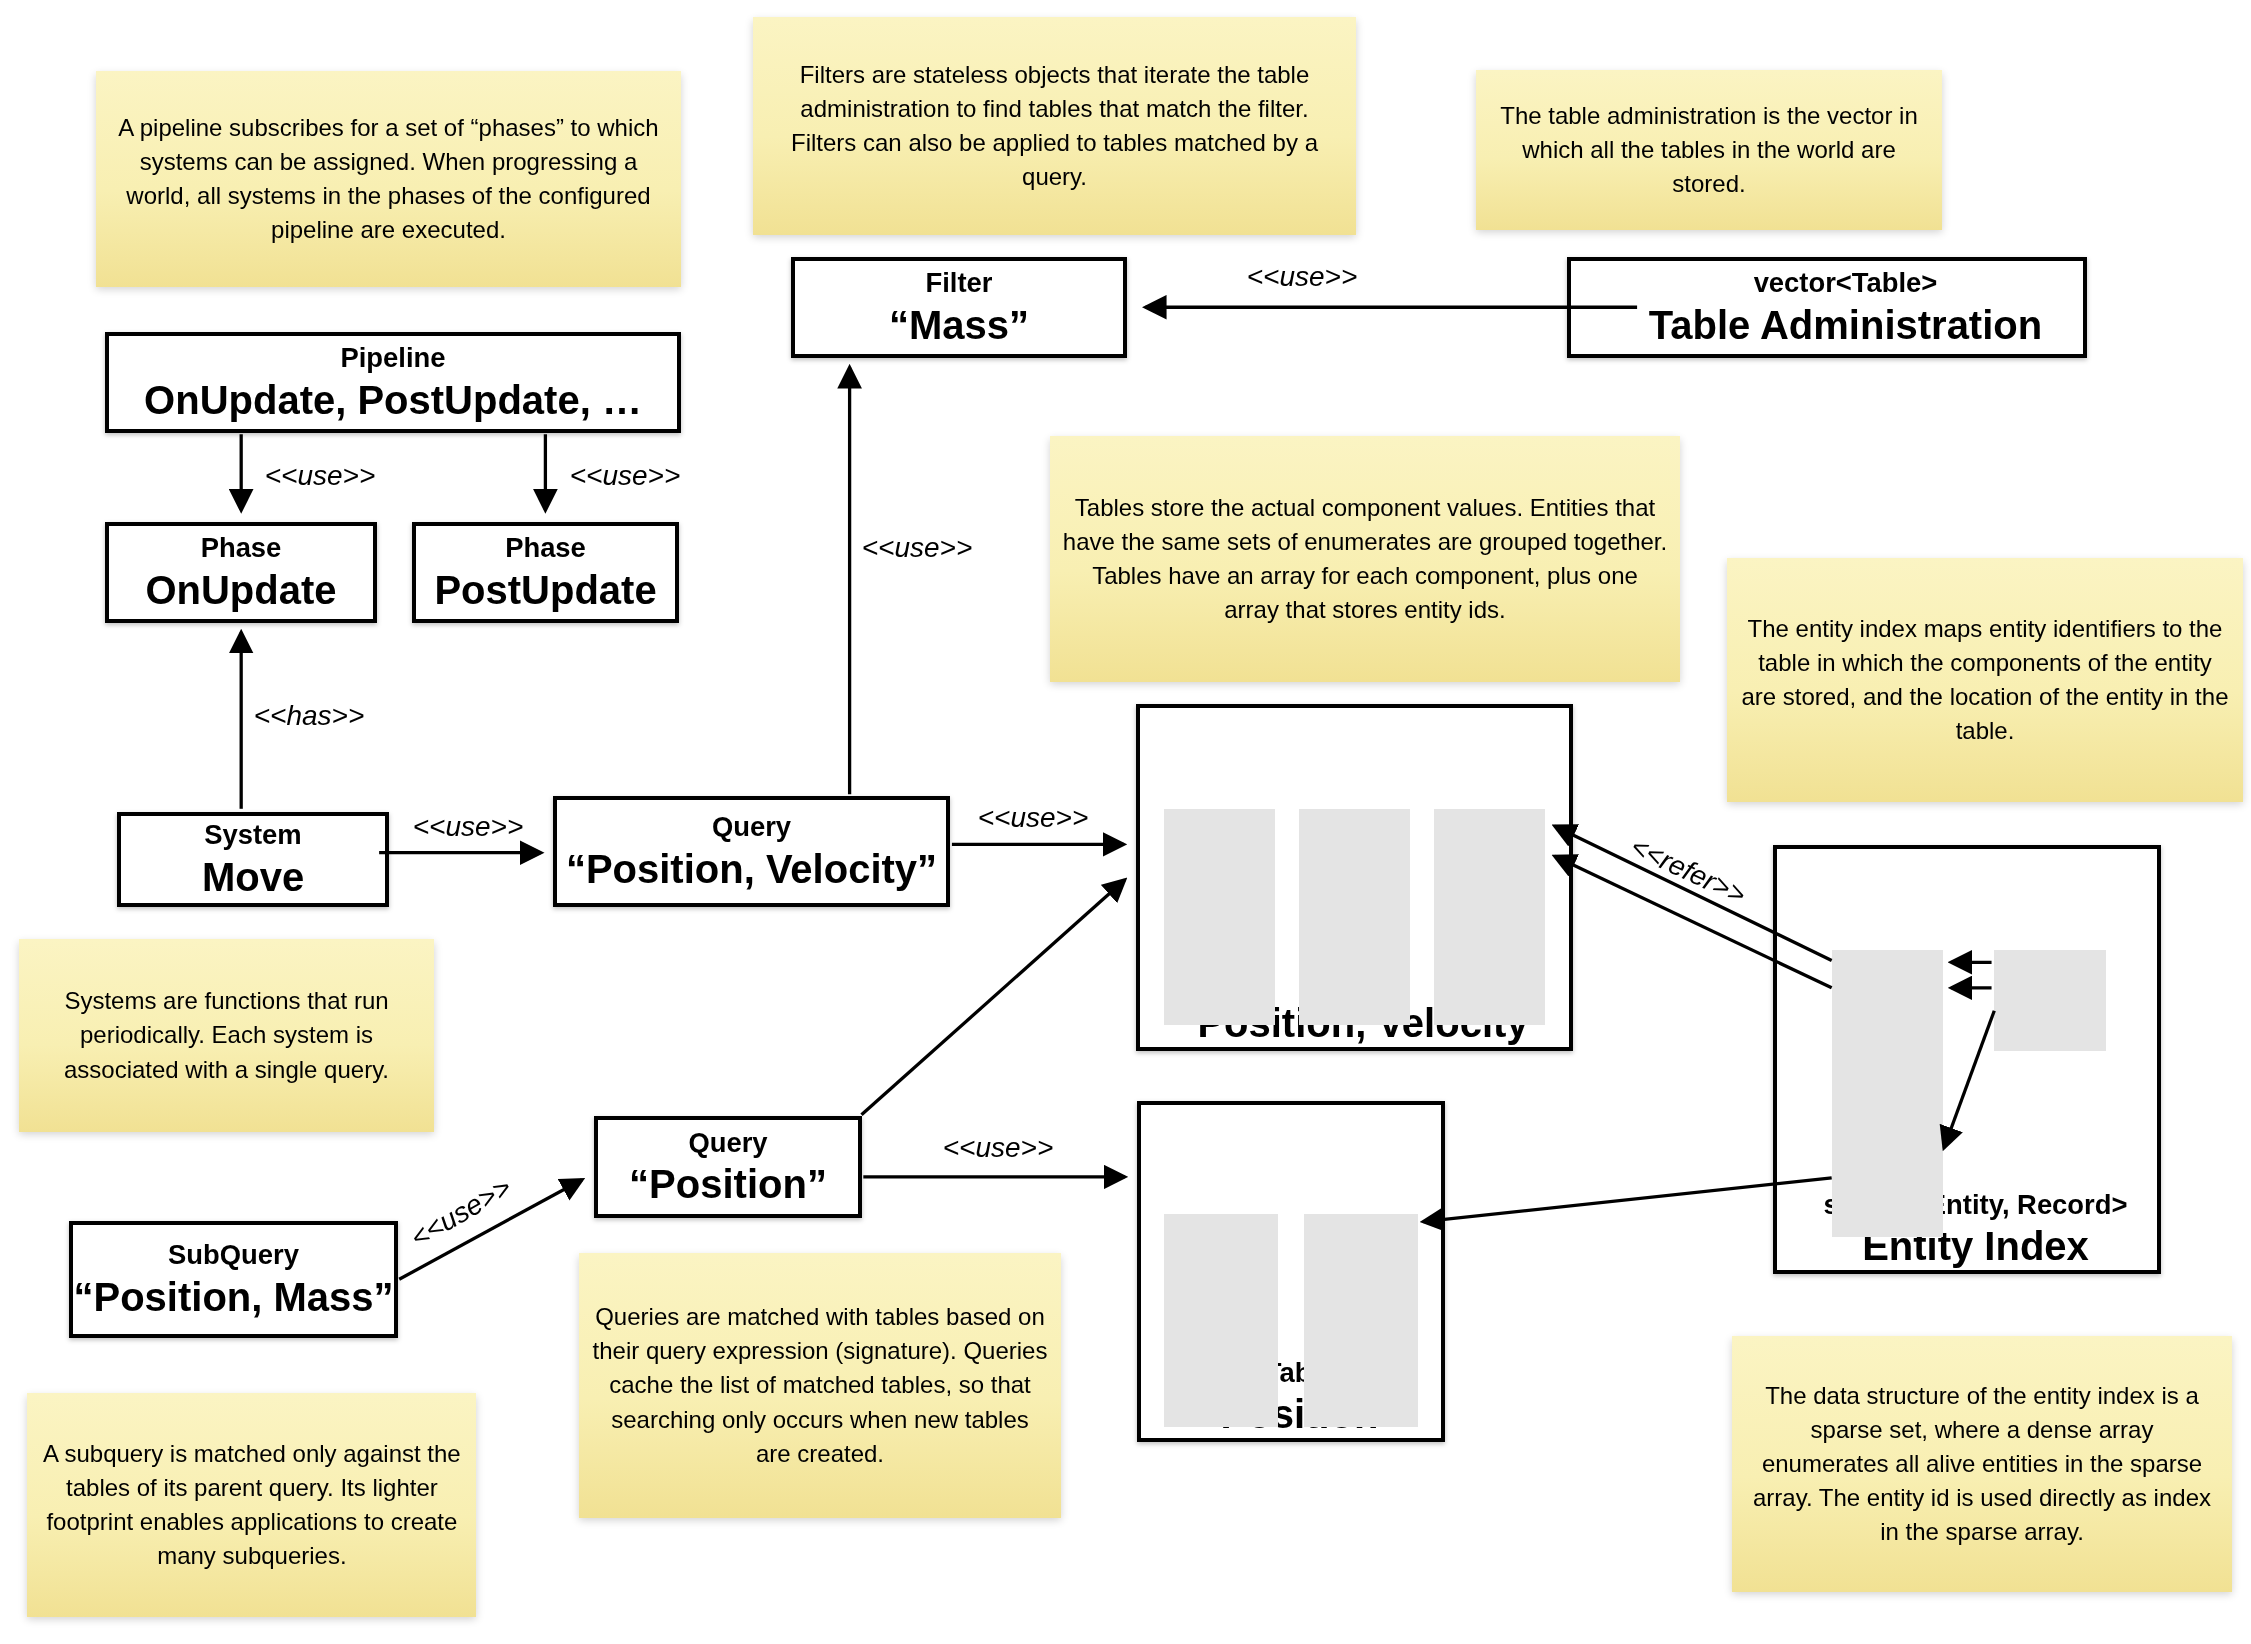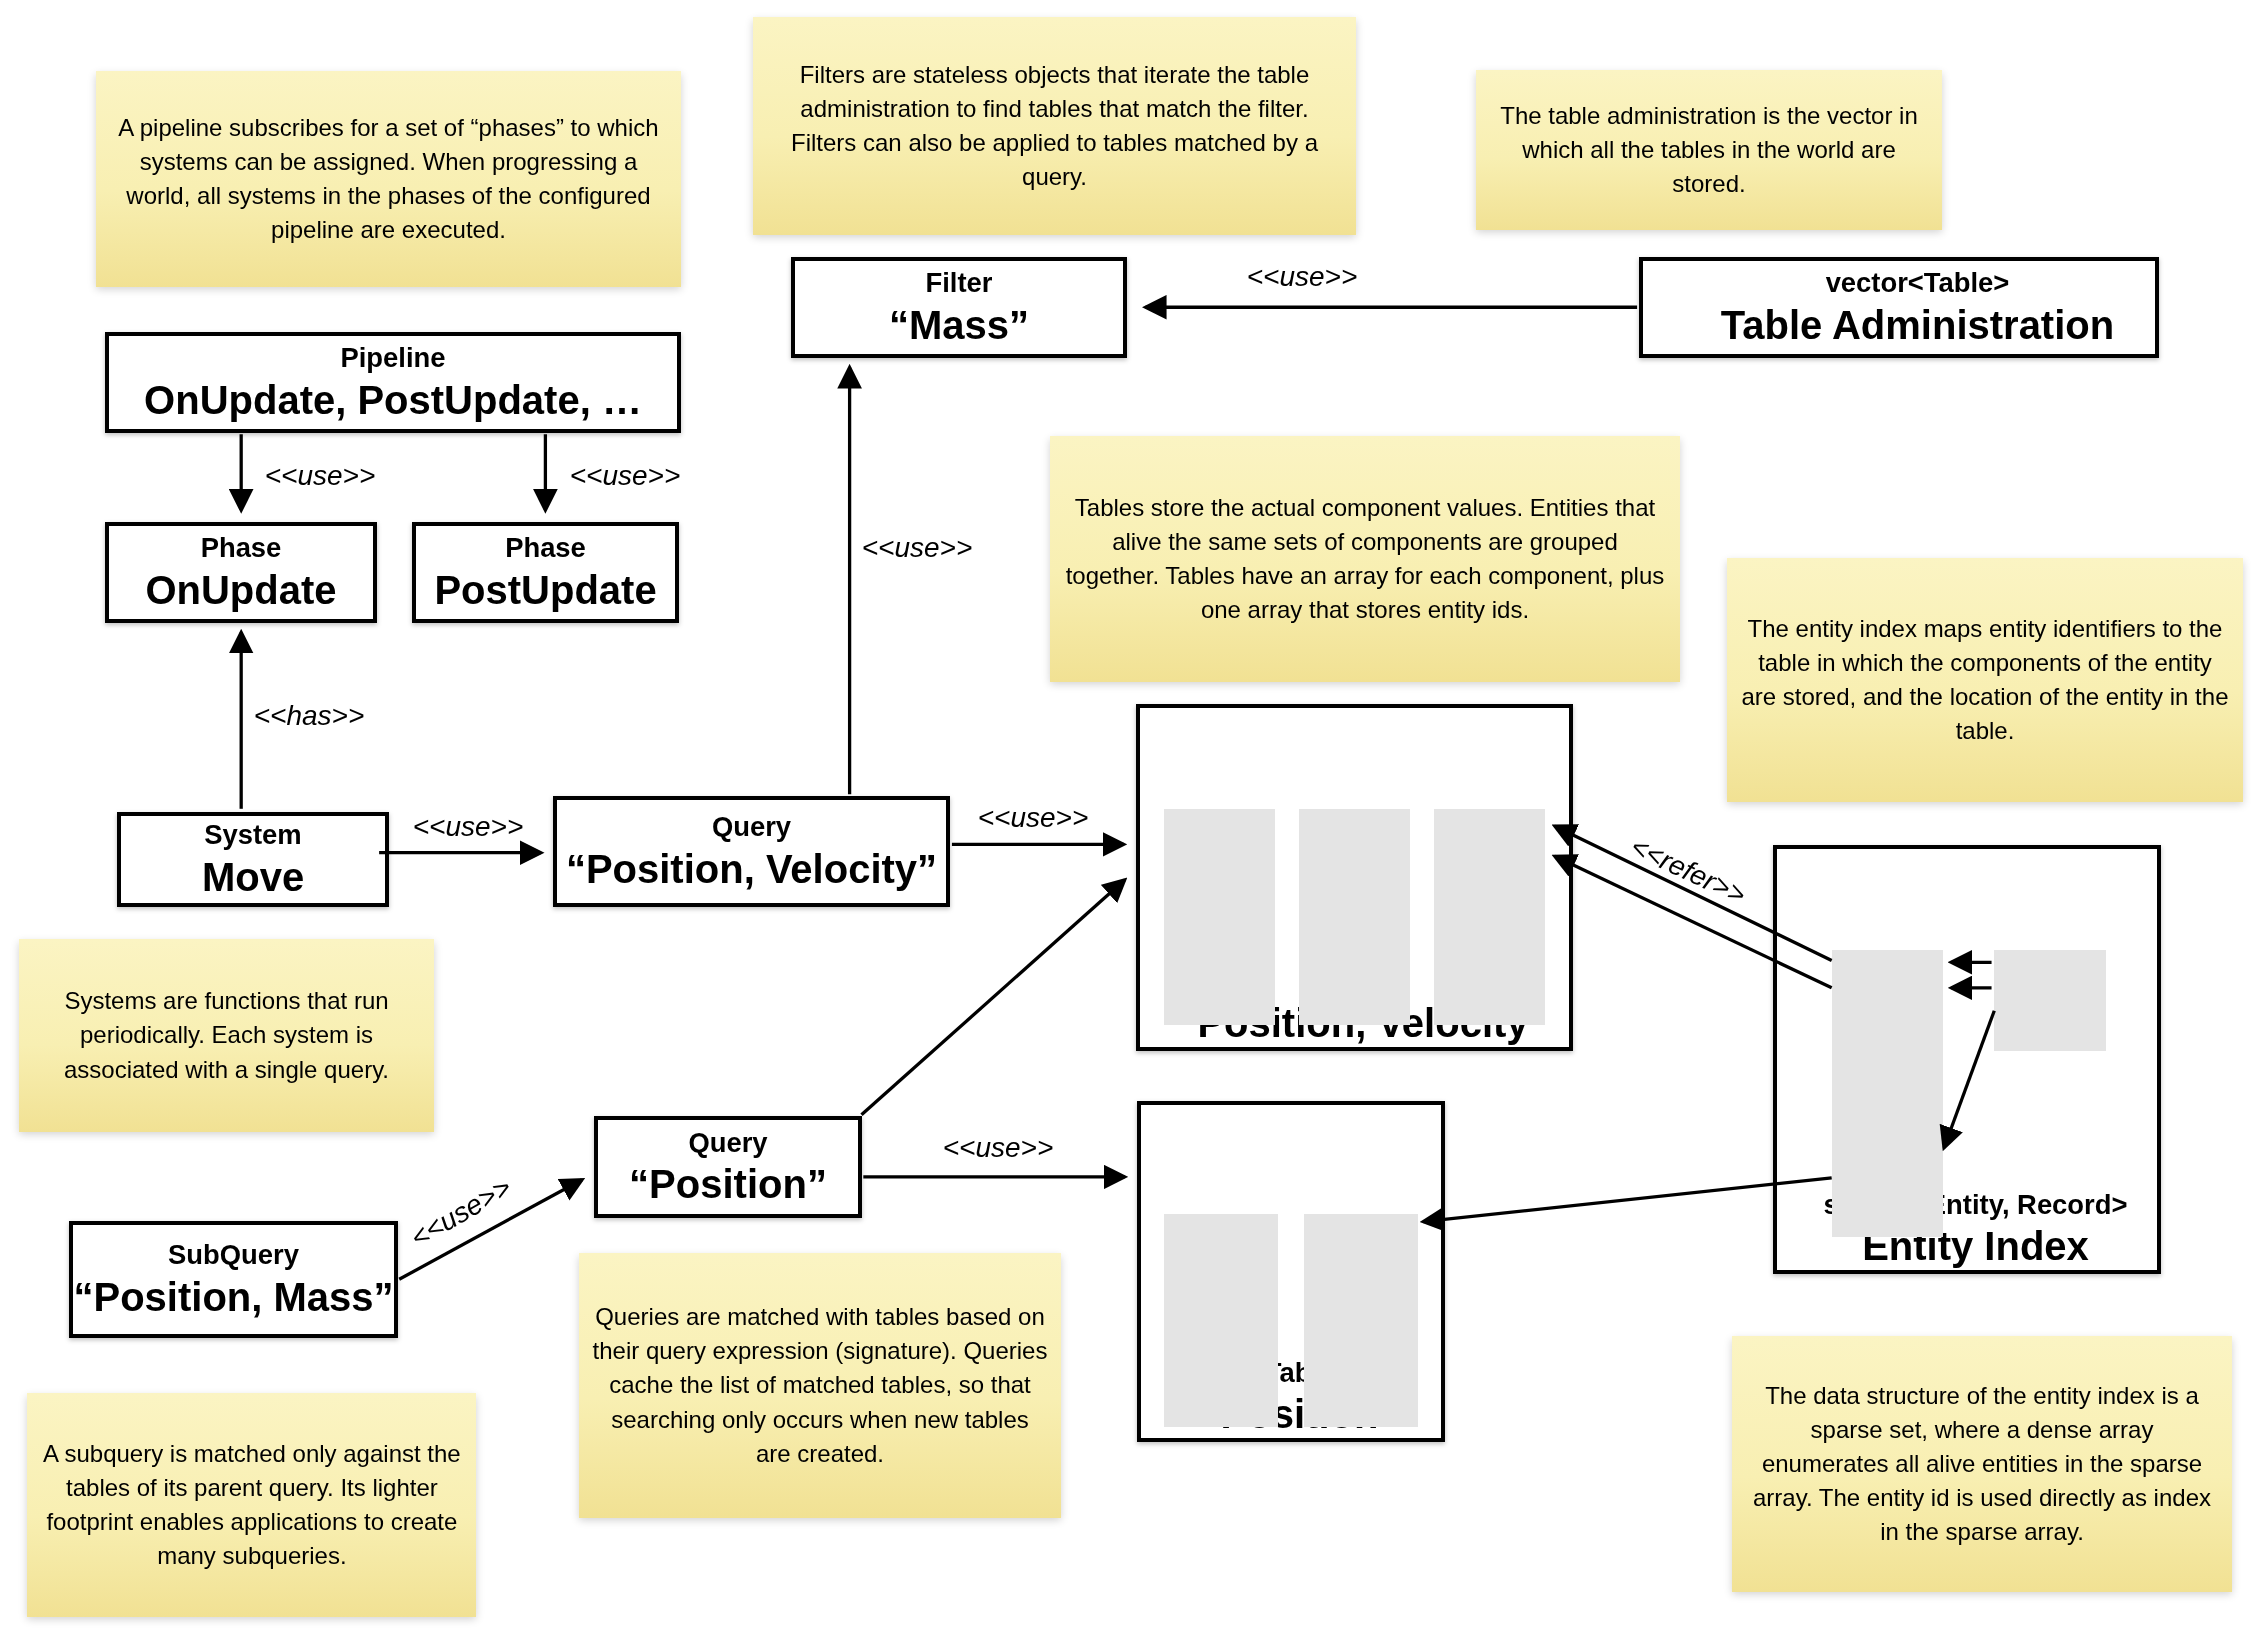--- a/index.html
+++ b/index.html
@@ -52,21 +52,21 @@
 
   <div class="note" style="left:753px;top:17.4px;width:603px;height:218px;">
     <span>Filters are stateless objects that iterate the table administration to find tables that match the filter. Filters can also be applied to tables matched by a query.</span>
   </div>
 
   <div class="note" style="left:1476px;top:70px;width:466px;height:160px;">
     <span>The table administration is the vector in which all the tables in the world are stored.</span>
   </div>
 
   <div class="note" style="left:1050px;top:436px;width:630px;height:246px;">
-    <span>Tables store the actual component values. Entities that alive the same sets of components are grouped together. Tables have an array for each component, plus one array that stores entity ids.</span>
+    <span>Tables store the actual component values. Entities that have the same sets of enumerates are grouped together. Tables have an array for each component, plus one array that stores entity ids.</span>
   </div>
 
   <div class="note" style="left:1727px;top:558px;width:516px;height:244px;">
     <span>The entity index maps entity identifiers to the table in which the components of the entity are stored, and the location of the entity in the table.</span>
   </div>
 
   <div class="note" style="left:19px;top:939px;width:415px;height:193px;">
     <span>Systems are functions that run periodically. Each system is associated with a single query.</span>
   </div>
 
@@ -105,21 +105,21 @@
   <div class="node" style="left:553px;top:796px;width:397px;height:111px;">
     <div class="stereo">Query</div>
     <div class="bname">“Position, Velocity”</div>
   </div>
 
   <div class="node" style="left:791px;top:257px;width:336px;height:101px;">
     <div class="stereo">Filter</div>
     <div class="bname">“Mass”</div>
   </div>
 
-  <div class="node" style="left:1639px;top:257px;width:520px;height:101px;padding-left:37px;">
+  <div class="node" style="left:1567px;top:257px;width:520px;height:101px;padding-left:37px;">
     <div class="stereo">vector&lt;Table&gt;</div>
     <div class="bname">Table Administration</div>
   </div>
 
   <div class="node topalign" style="left:1136px;top:704px;width:437px;height:347px;">
     <div class="stereo">Table</div>
     <div class="bname">Position, Velocity</div>
     <div class="gcol" style="left:24px;top:101px;width:111px;height:216px;"></div>
     <div class="gcol" style="left:159px;top:101px;width:111px;height:216px;"></div>
     <div class="gcol" style="left:294px;top:101px;width:111px;height:216px;"></div>

